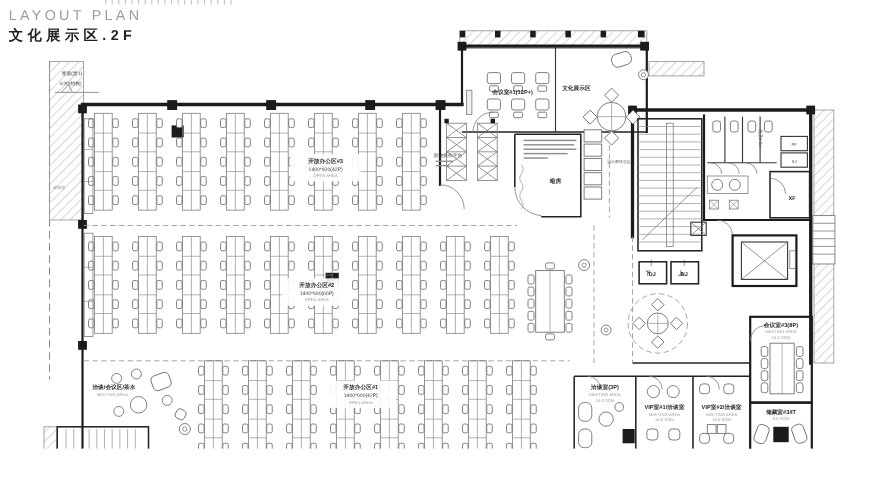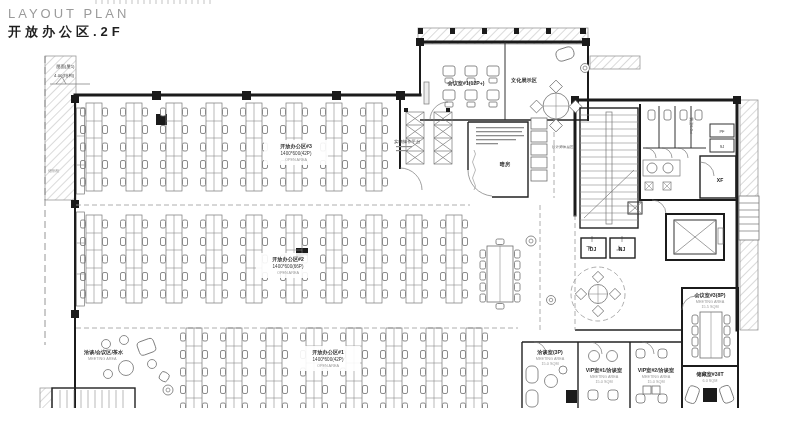--- a/index.html
+++ b/index.html
@@ -32,21 +32,21 @@
   .tag{font-size:5px;font-weight:700;fill:#222;text-anchor:middle;}
   .mini{font-size:4px;fill:#444;text-anchor:middle;}
 </style>
 </head>
 <body>
 
 <div id="stage">
 
   <div id="titleblock">
     <div id="title-en">LAYOUT PLAN</div>
-    <div id="title-cn">开放办公区.2F</div>
+    <div id="title-cn">文化展示区.2F</div>
   </div>
 
   <svg width="800" height="446" viewBox="0 0 800 446">
     <defs>
       <pattern id="hatch" width="6" height="6" patternUnits="userSpaceOnUse" patternTransform="rotate(45)">
         <line x1="0" y1="0" x2="0" y2="6" stroke="#b5b5b5" stroke-width="1"></line>
       </pattern>
       <g id="deskcol">
         <rect x="0" y="0" width="16" height="88" class="thin" fill="#fff"></rect>
         <line x1="8" y1="0" x2="8" y2="88" class="thin2"></line>

